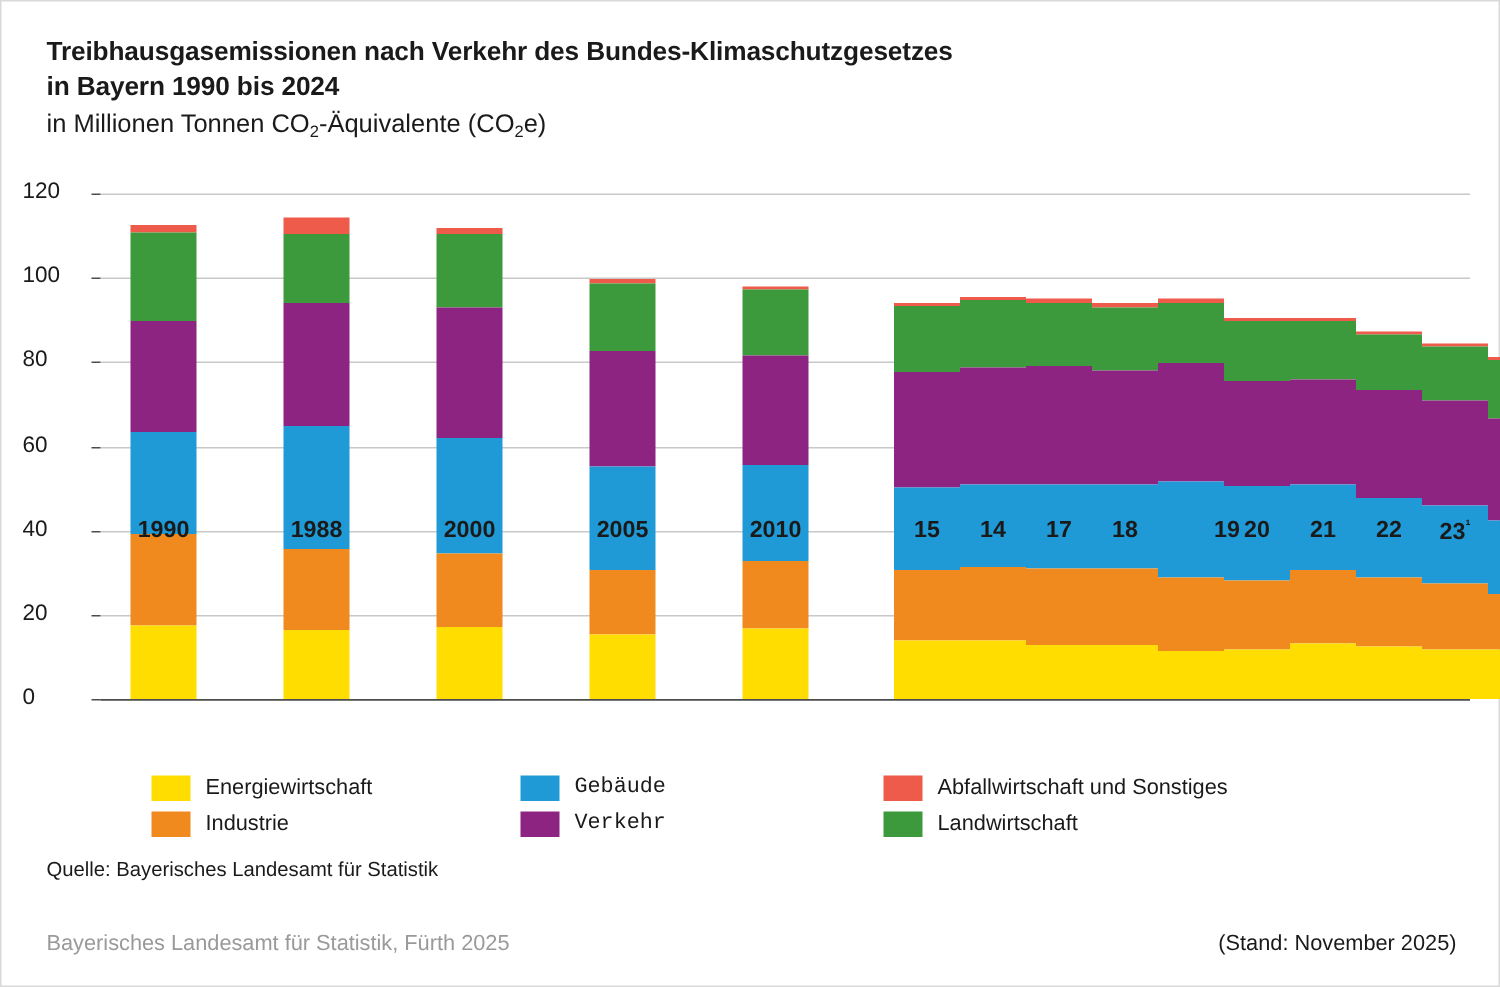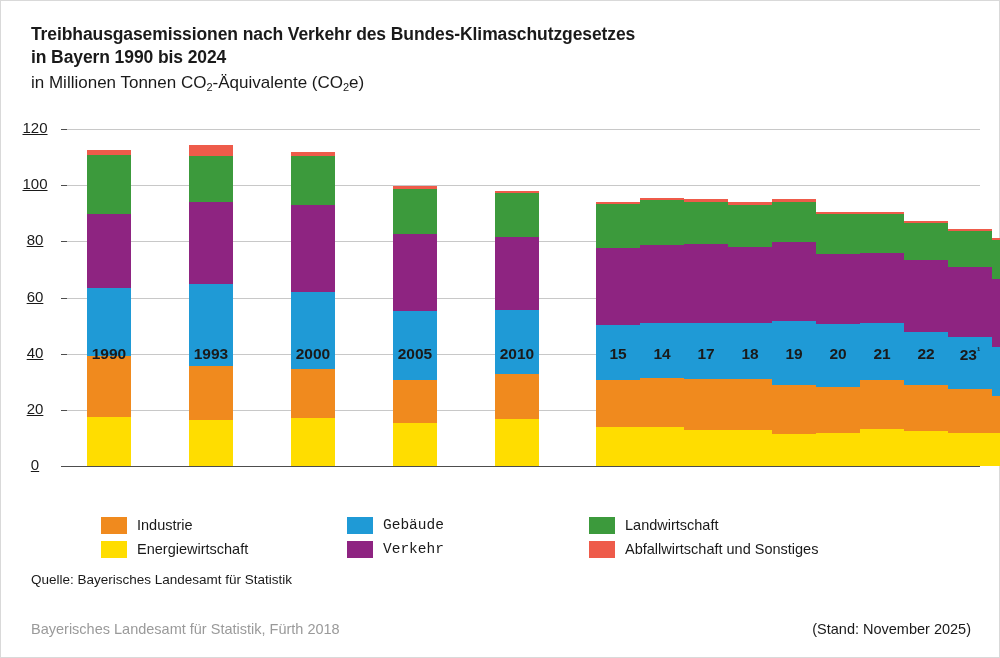--- a/index.html
+++ b/index.html
@@ -68,23 +68,22 @@
     bottom: 0;
     width: 913px;
     height: 1px;
     background: #4d4d4d;
   }
   .ytick-label {
     position: absolute;
     right: 1006px; 
     font-size: 15px;
     color: #1a1a1a;
-    text-align: center;
+    text-align: left;
     width: 40px;
-    text-decoration: underline;
   }
   .tick-mark {
     position: absolute;
     left: -6px;
     width: 6px;
     height: 1px;
     background: #4d4d4d;
   }
   
   .bar {
@@ -315,69 +314,69 @@
       <div class="ytick-label" style="left: 14px; top: 455px; right: auto;">0</div>
       <div class="ytick-label" style="left: 14px; top: 398.833px; right: auto;">20</div>
       <div class="ytick-label" style="left: 14px; top: 342.667px; right: auto;">40</div>
       <div class="ytick-label" style="left: 14px; top: 286.5px; right: auto;">60</div>
       <div class="ytick-label" style="left: 14px; top: 230.333px; right: auto;">80</div>
       <div class="ytick-label" style="left: 14px; top: 174.167px; right: auto;">100</div>
       <div class="ytick-label" style="left: 14px; top: 118px; right: auto;">120</div>
     </div>
   <div id="xticks">
       <div class="xtick" style="left: 78px;">1990</div>
-      <div class="xtick" style="left: 180px;">1993</div>
+      <div class="xtick" style="left: 180px;">1988</div>
       <div class="xtick" style="left: 282px;">2000</div>
       <div class="xtick" style="left: 384px;">2005</div>
       <div class="xtick" style="left: 486px;">2010</div>
       <div class="xtick" style="left: 587px;">15</div>
       <div class="xtick" style="left: 631px;">14</div>
       <div class="xtick" style="left: 675px;">17</div>
       <div class="xtick" style="left: 719px;">18</div>
-      <div class="xtick" style="left: 763px;">19</div>
+      <div class="xtick" style="left: 787px;">19</div>
       <div class="xtick" style="left: 807px;">20</div>
       <div class="xtick" style="left: 851px;">21</div>
       <div class="xtick" style="left: 895px;">22</div>
       <div class="xtick" style="left: 939px;"><span>23</span><sup>¹</sup></div>
       <div class="xtick" style="left: 983px;"></div>
     </div>
 
   <div id="legend">
       <div class="legend-col" style="left: 0px;">
         <div class="legend-item">
+          <span class="legend-swatch" style="background: rgb(255, 221, 0);"></span>
+          <span class="legend-label">Energiewirtschaft</span>
+        </div>
+        <div class="legend-item">
           <span class="legend-swatch" style="background: rgb(240, 138, 30);"></span>
           <span class="legend-label">Industrie</span>
         </div>
-        <div class="legend-item">
-          <span class="legend-swatch" style="background: rgb(255, 221, 0);"></span>
-          <span class="legend-label">Energiewirtschaft</span>
-        </div>
       </div>
       <div class="legend-col" style="left: 246px; font-family: Liberation Mono, monospace;">
         <div class="legend-item">
           <span class="legend-swatch" style="background: rgb(31, 154, 214);"></span>
           <span class="legend-label">Gebäude</span>
         </div>
         <div class="legend-item">
           <span class="legend-swatch" style="background: rgb(142, 36, 129);"></span>
           <span class="legend-label">Verkehr</span>
         </div>
       </div>
       <div class="legend-col" style="left: 488px;">
         <div class="legend-item">
+          <span class="legend-swatch" style="background: rgb(238, 91, 74);"></span>
+          <span class="legend-label">Abfallwirtschaft und Sonstiges</span>
+        </div>
+        <div class="legend-item">
           <span class="legend-swatch" style="background: rgb(60, 154, 60);"></span>
           <span class="legend-label">Landwirtschaft</span>
-        </div>
-        <div class="legend-item">
-          <span class="legend-swatch" style="background: rgb(238, 91, 74);"></span>
-          <span class="legend-label">Abfallwirtschaft und Sonstiges</span>
         </div>
       </div>
     </div>
 
   <div id="footnotes">
     <div>Quelle: Bayerisches Landesamt für Statistik</div>
   </div>
 
-  <div id="source-left">Bayerisches Landesamt für Statistik, Fürth 2018</div>
+  <div id="source-left">Bayerisches Landesamt für Statistik, Fürth 2025</div>
   <div id="stand-right">(Stand: November 2025)</div>
 
 </div>
 
 </body></html>

